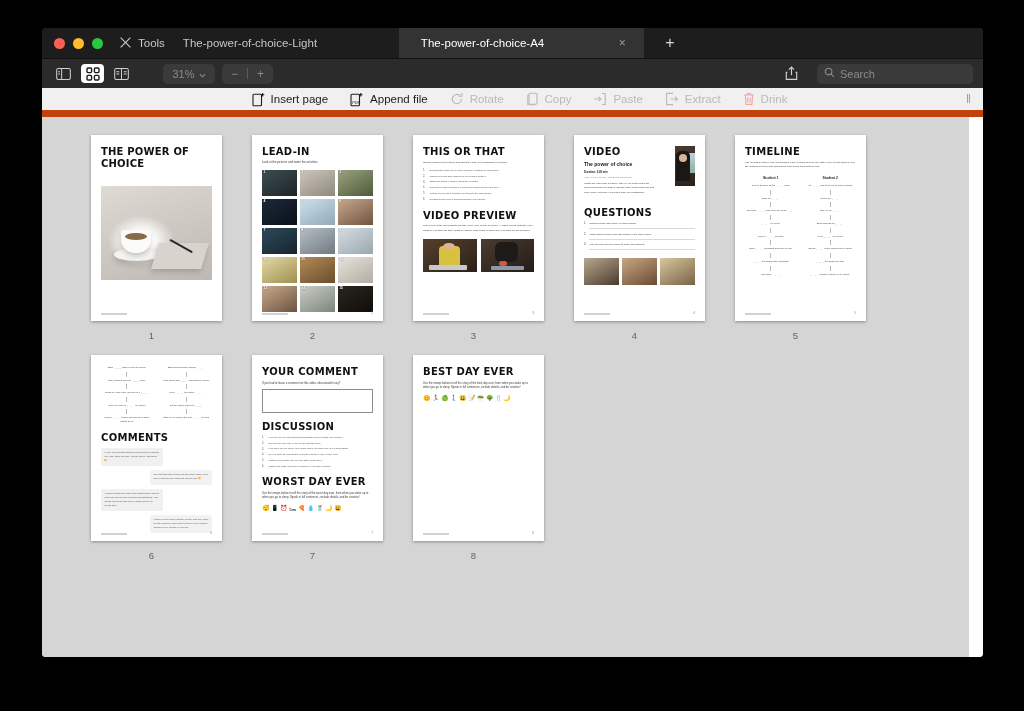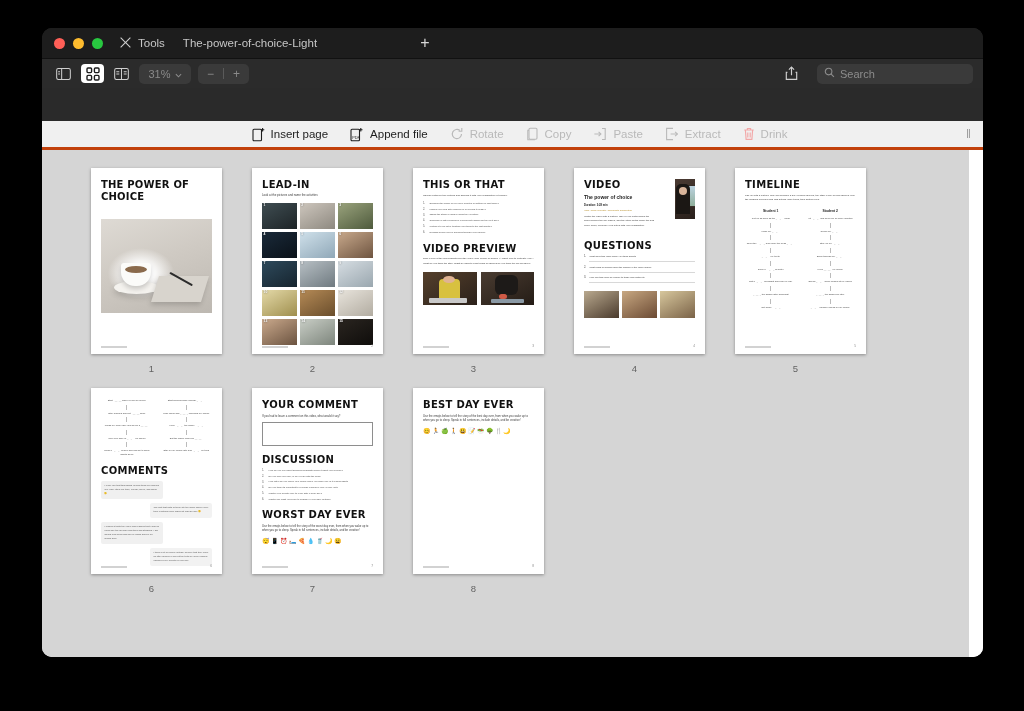--- a/index.html
+++ b/index.html
@@ -9,21 +9,21 @@
     font-family: "Liberation Sans", sans-serif;
     overflow: hidden;
   }
 
   
   #window {
     position: absolute;
     left: 42px; top: 28px;
     width: 941px; height: 629px;
     background: #2a2a2a;
-    border-radius: 10px;
+    border-radius: 4px;
     overflow: hidden;
     display: flex; flex-direction: column;
   }
 
   
   #tabbar {
     height: 30px;
     background: #1d1d1d;
     display: flex; align-items: stretch;
     flex: 0 0 auto;
@@ -84,21 +84,21 @@
   }
   .viewbtn {
     width: 23px; height: 19px;
     border-radius: 4px;
     display: flex; align-items: center; justify-content: center;
   }
   .viewbtn.active { background: #ffffff; }
   .viewbtn svg { display: block; }
 
   #zoomgroup {
-    margin-left: 0;
+    margin-left: 24px;
     display: flex; align-items: flex-end; gap: 1px;
   }
   #zoompct {
     background: #3a3a3a;
     color: #8a8a8a;
     font-size: 11px;
     height: 20px;
     border-radius: 5px;
     padding: 0 8px;
     display: flex; align-items: center; gap: 4px;
@@ -126,25 +126,24 @@
     height: 20px; width: 156px;
     display: flex; align-items: center;
     padding: 0 7px; gap: 5px;
     color: #8c8c8c; font-size: 11px;
   }
 
   
   #actionbar {
     height: 29px;
     background: #f0f0f0;
-    border-bottom: 3px solid #c2410c;
+    border-bottom: 7px solid #c2410c;
     display: flex; 
     flex: 0 0 auto;
     position: relative;
-    margin-top: 33px;
   }
   #actions {
     display: flex; align-items: center;
     gap: 22px;
     margin: 0 auto;
     padding-left: 14px;
   }
   .action {
     display: flex; align-items: center; gap: 6px;
     font-size: 11.5px;
@@ -350,20 +349,24 @@
         <svg width="13" height="13" viewBox="0 0 16 16" fill="none" stroke="#d0d0d0" stroke-width="1.3">
           <path d="M2 2l5.2 5.2M14 2L8.8 7.2M2 14l5.2-5.2M14 14L8.8 8.8"></path>
           <circle cx="8" cy="8" r="1.3" fill="#d0d0d0" stroke="none"></circle>
         </svg>
       </span>
       <span>Tools</span>
     </div>
 
     <div class="tab" id="tab1">
       <span>The-power-of-choice-Light</span>
+    </div>
+    <div class="tab" id="tab3">
+      <span>The-power-of-choice-A4</span>
+      <span class="close-x">×</span>
     </div>
     <div id="newtab">+</div>
   </div>
 
   <div id="darktoolbar">
     <div class="viewbtn">
       <svg width="15" height="12" viewBox="0 0 16 13" fill="none" stroke="#cfcfcf" stroke-width="1.1">
         <rect x="0.6" y="0.6" width="14.8" height="11.8" rx="1.8"></rect>
         <line x1="6" y1="0.6" x2="6" y2="12.4"></line>
         <line x1="2.2" y1="4" x2="4.2" y2="4"></line>

